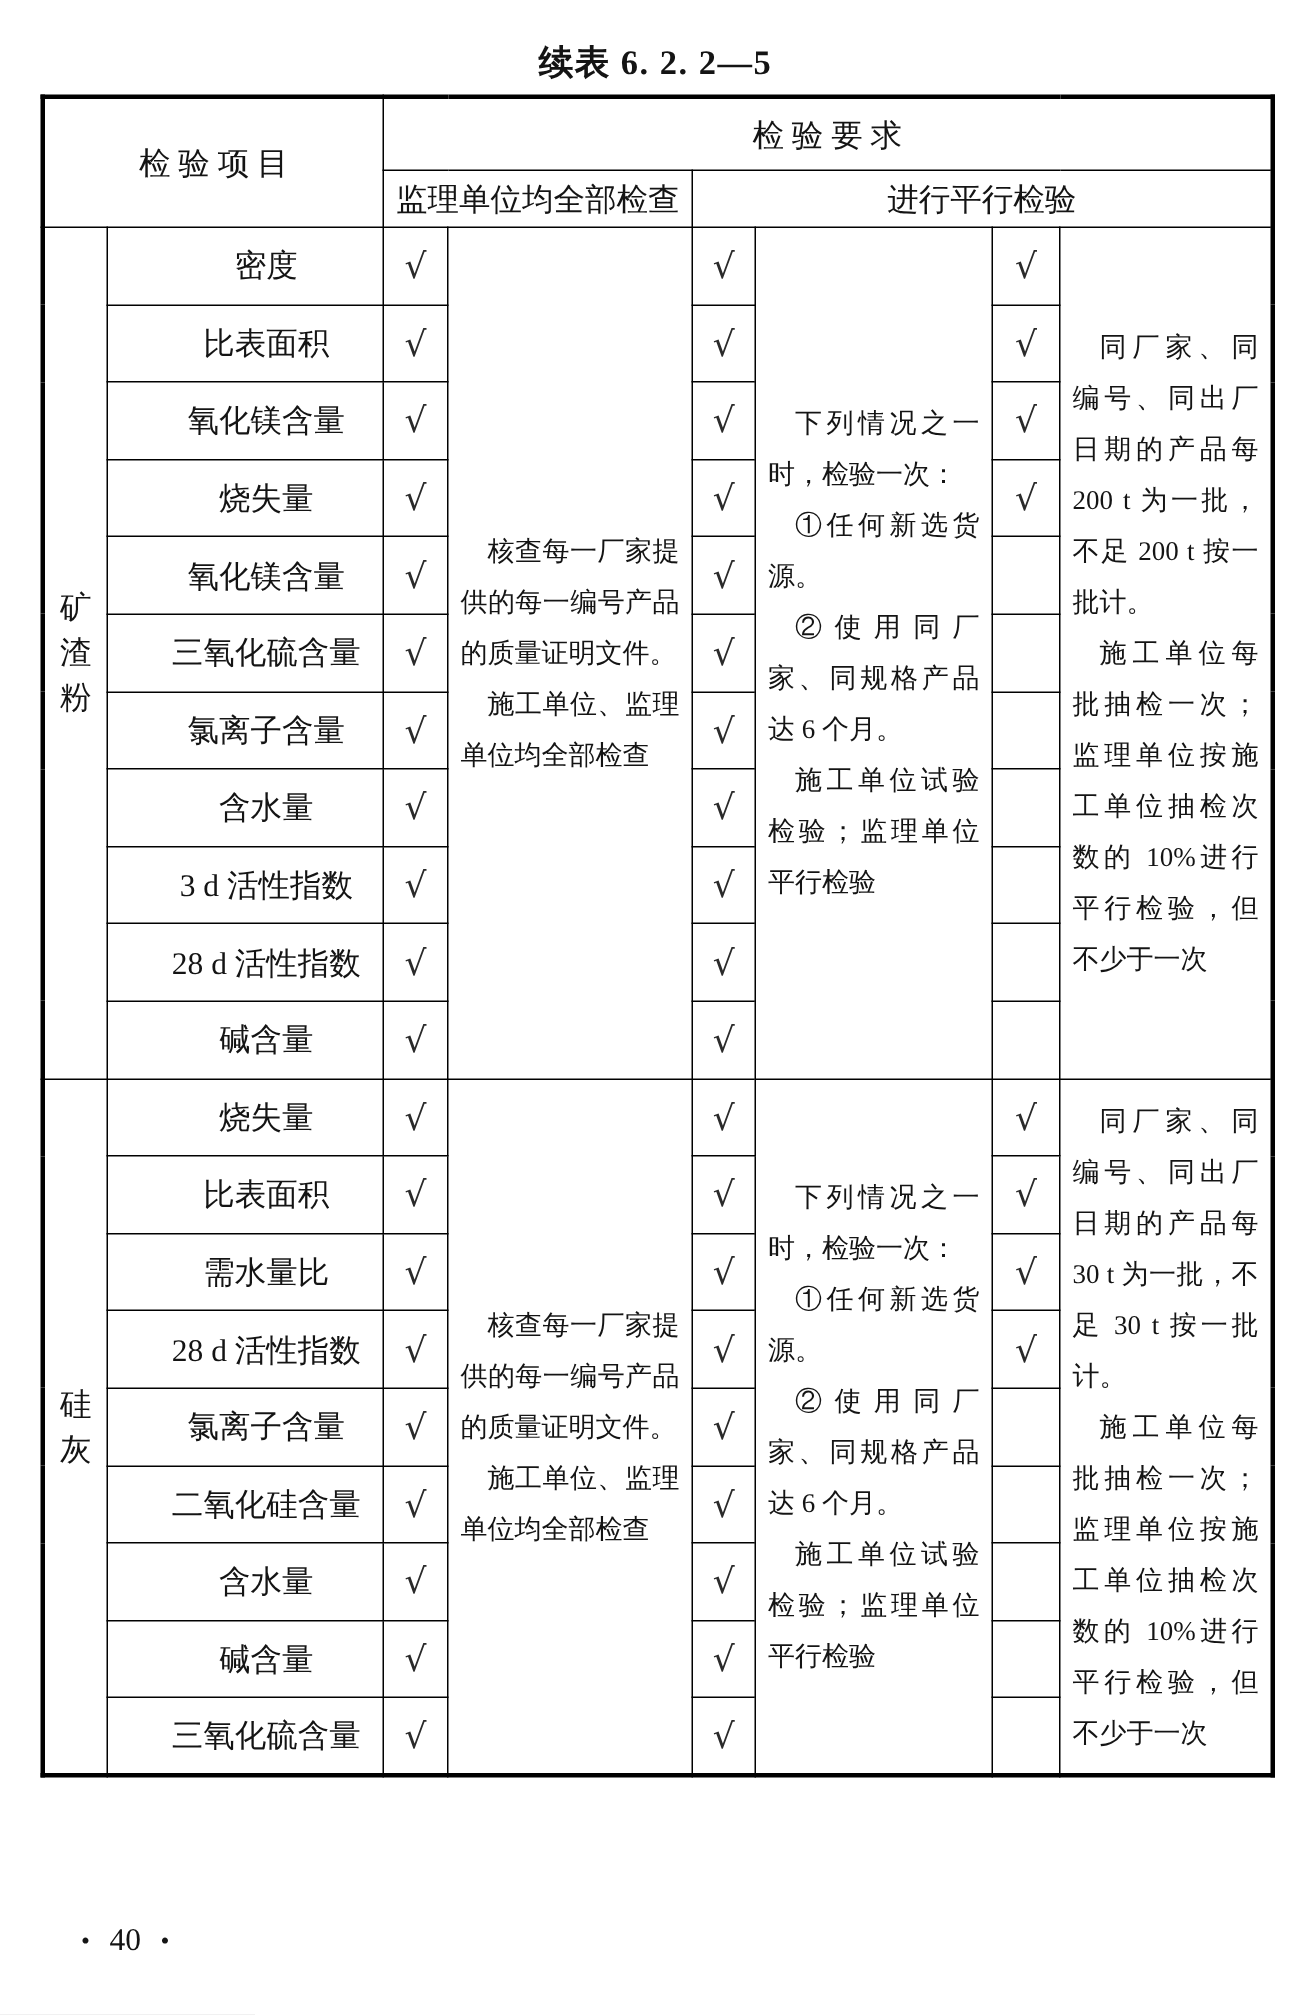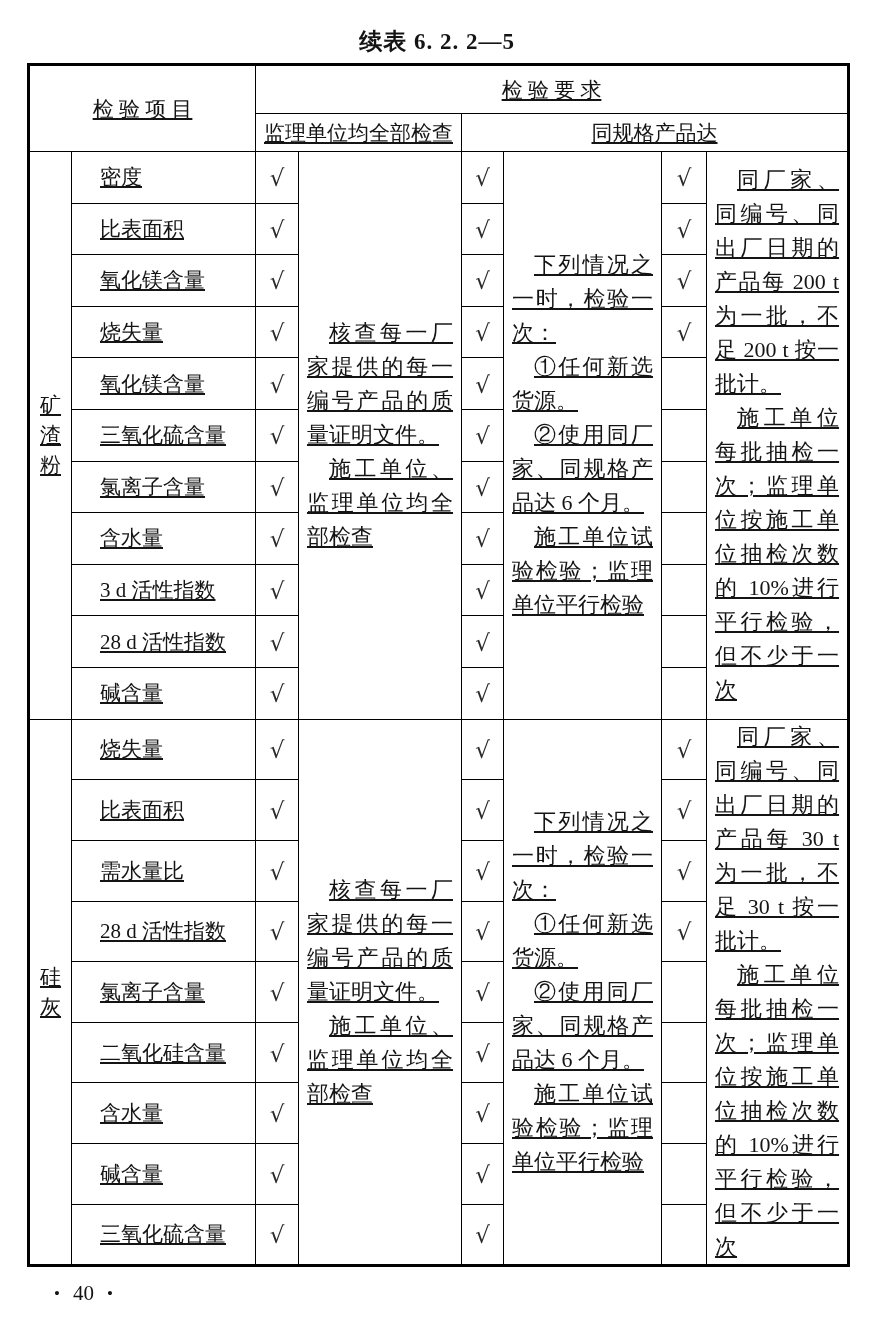--- a/index.html
+++ b/index.html
@@ -24,21 +24,20 @@
     letter-spacing: 1px;
   }
   table.main-table {
     position: absolute;
     left: 27px;
     top: 63px;
     width: 820px;
     border-collapse: collapse;
     table-layout: fixed;
     border: 3px solid #000;
-    text-decoration: underline;
   }
   .main-table td {
     border: 1px solid #000;
     padding: 0;
     vertical-align: middle;
     overflow: hidden;
   }
   tr.header-row-1 { height: 49px; }
   tr.header-row-2 { height: 38px; }
   tr.data-row { height: 51.6px; }
@@ -47,34 +46,34 @@
     font-size: 21px;
   }
   td.group-cell {
     text-align: center;
     font-size: 21px;
   }
   .group-char { line-height: 30px; }
   td.item-cell {
     font-size: 21px;
     padding-left: 28px;
-    text-align: left;
+    text-align: center;
     white-space: nowrap;
   }
   td.check-cell { text-align: center; }
   .check {
     font-size: 23px;
     font-family: "DejaVu Serif", serif;
     color: #2a2a2a;
     display: inline-block;
     transform: translateY(1px);
   }
   td.text-cell {
     padding: 0 8px;
-    font-size: 22px;
+    font-size: 18px;
   }
   td.text-cell p {
     margin: 0;
     text-indent: 1em;
     line-height: 34px;
     text-align: justify;
   }
   .page-footer {
     position: absolute;
     left: 54px;
@@ -104,21 +103,21 @@
       <col style="width:45px">
       <col style="width:142px">
     </colgroup>
     <thead>
       <tr class="header-row-1">
         <td class="hcell" colspan="2" rowspan="2">检 验 项 目</td>
         <td class="hcell" colspan="6">检 验 要 求</td>
       </tr>
       <tr class="header-row-2">
         <td class="hcell" colspan="2">监理单位均全部检查</td>
-        <td class="hcell" colspan="4">同规格产品达</td>
+        <td class="hcell" colspan="4">进行平行检验</td>
       </tr>
     </thead>
     <tbody id="table-body">
         <tr class="data-row">
           <td class="group-cell" rowspan="11">
             <div class="group-char">矿</div>
             <div class="group-char">渣</div>
             <div class="group-char">粉</div>
           </td>
           <td class="item-cell">密度</td>

